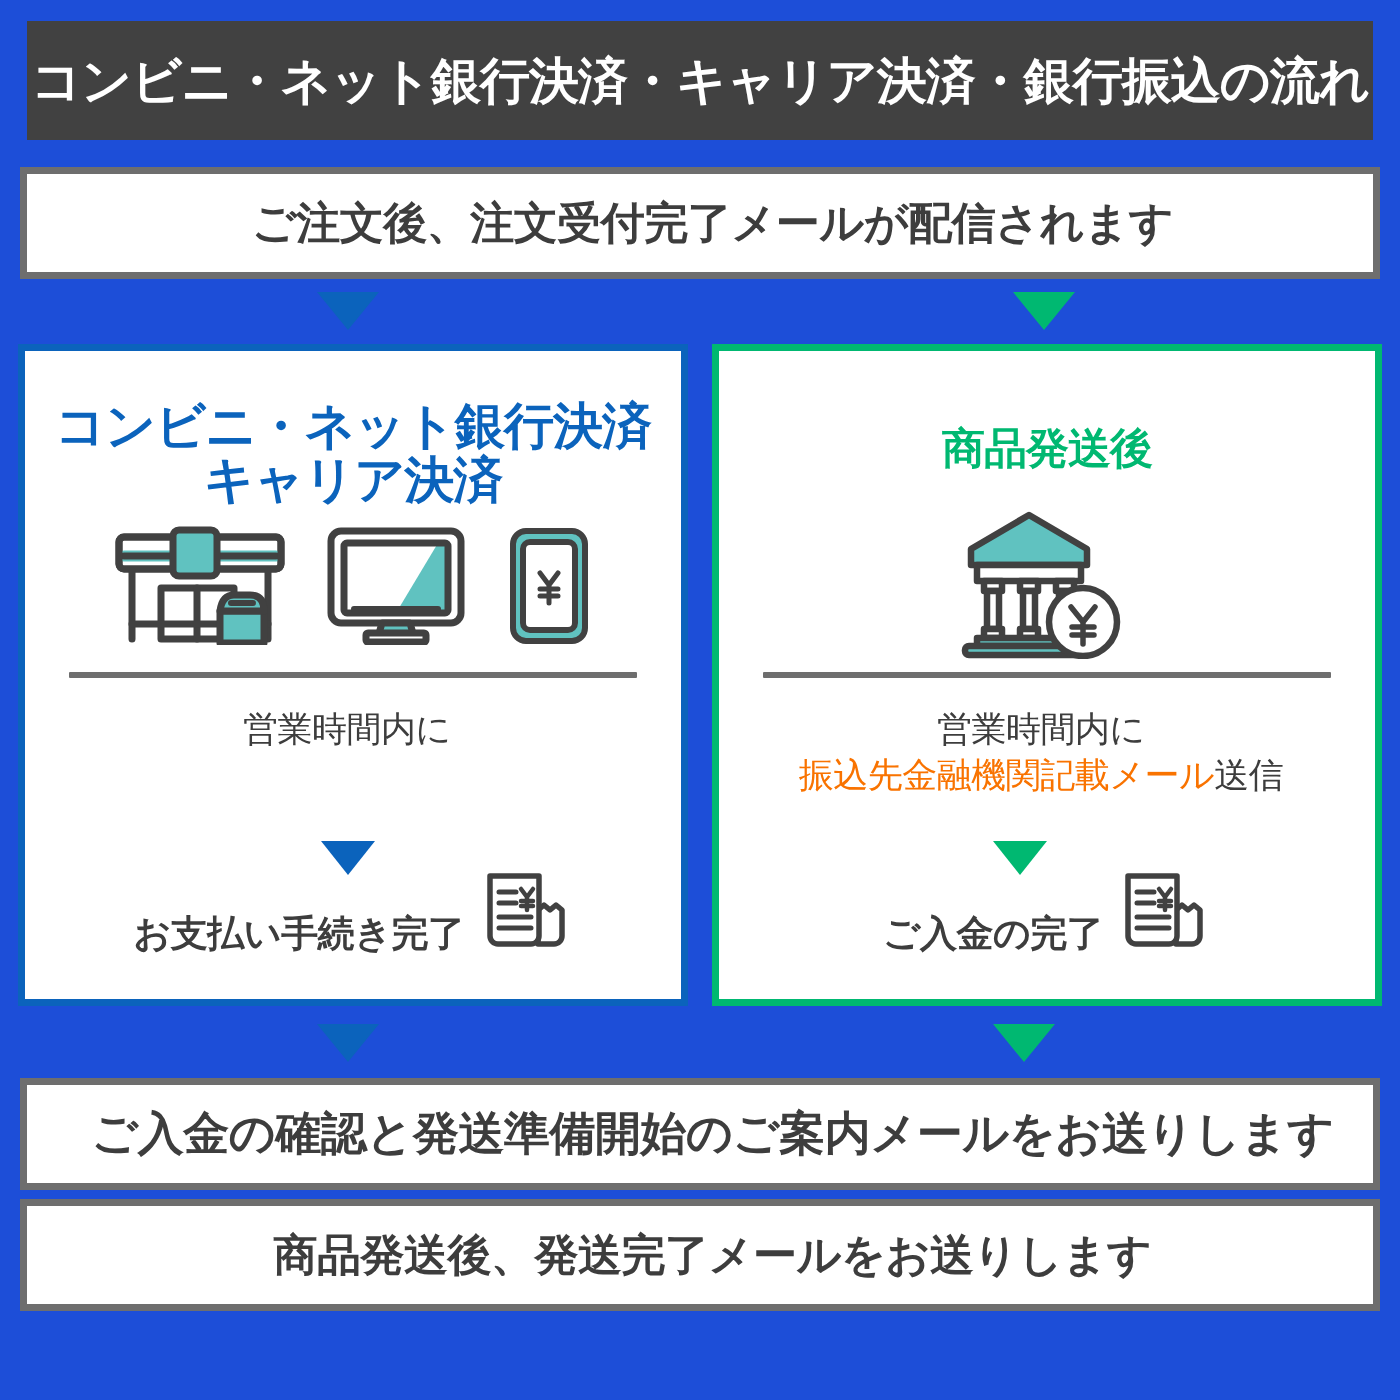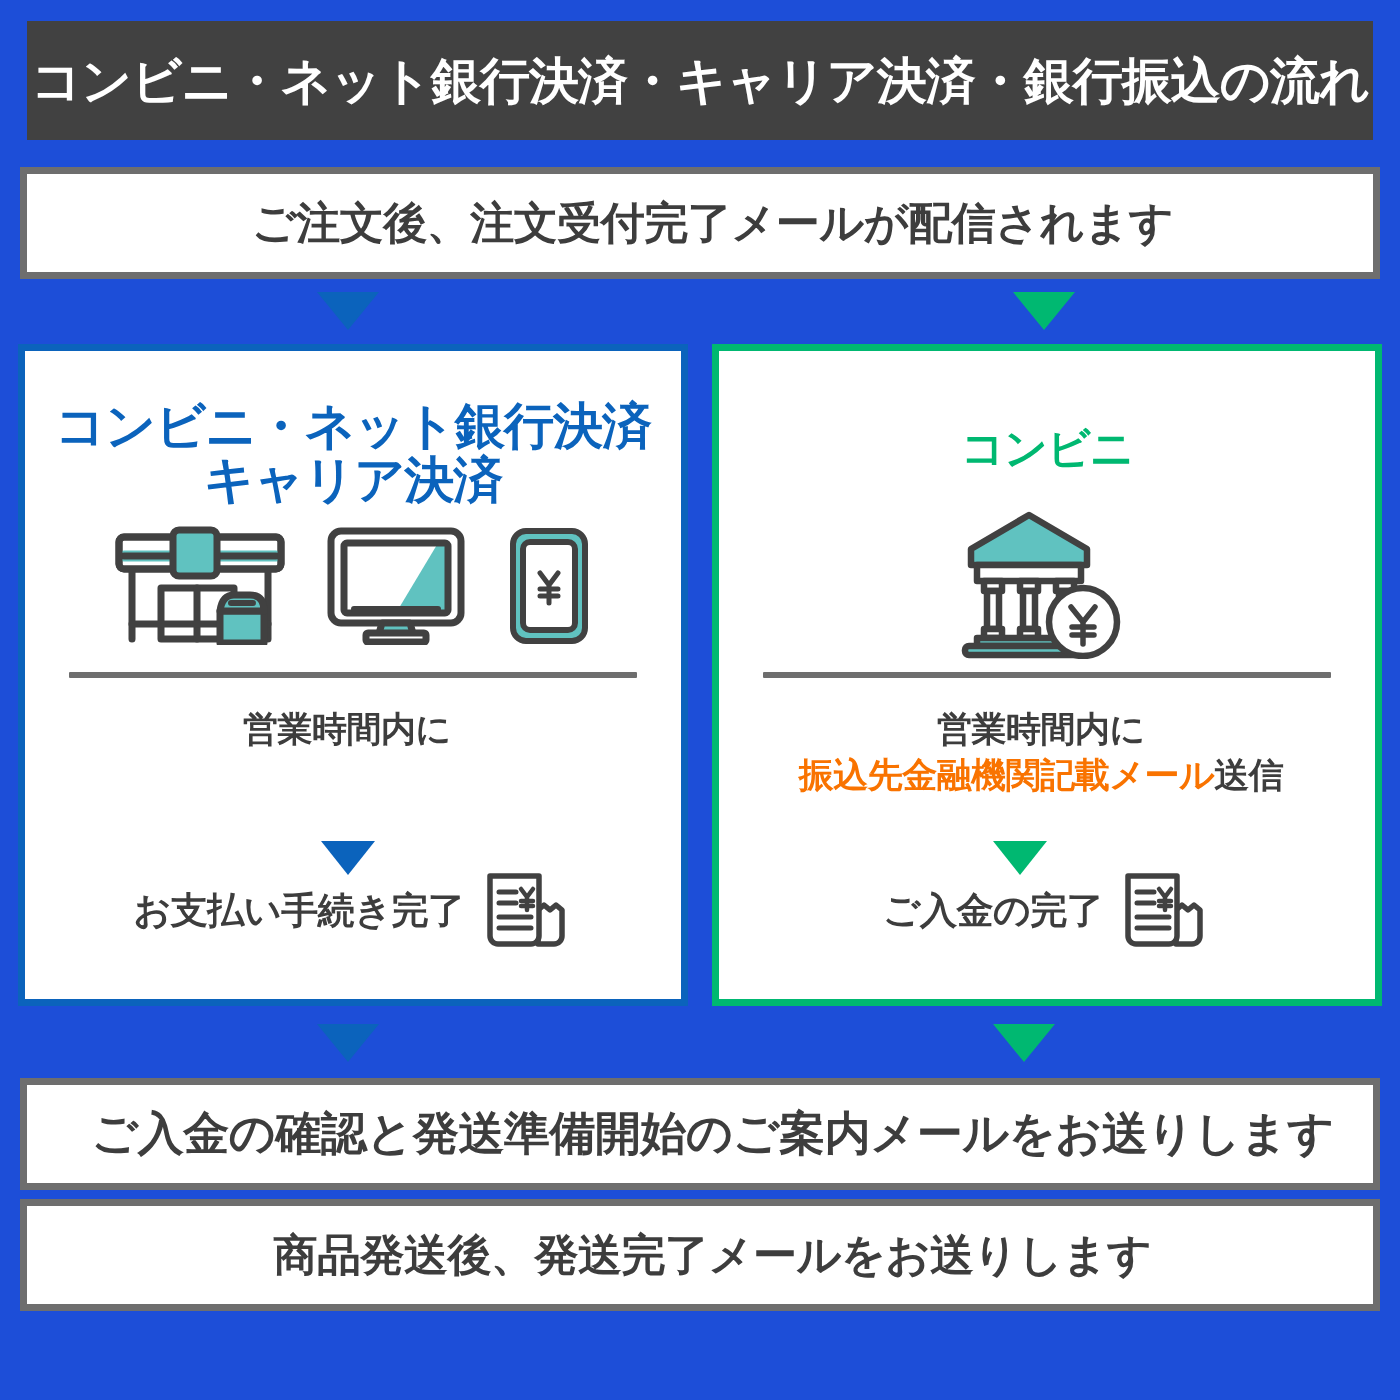--- a/index.html
+++ b/index.html
@@ -133,34 +133,34 @@
   #panel-bank .panel-divider { left: 44px; right: 44px; top: 321px; }
 
   .panel-note {
     position: absolute;
     left: 0;
     right: 12px;
     top: 355px;
     text-align: center;
     color: #3d3d3d;
     font-size: 35px;
-    font-weight: bold;
+    font-weight: normal;
     line-height: 1.32;
     white-space: nowrap;
     letter-spacing: -0.5px;
   }
   .panel-note .hl { color: #f97300; }
 
   .panel-final {
     position: absolute;
     left: 0;
     right: 0;
     top: 517px;
     display: flex;
-    align-items: center;
+    align-items: flex-end;
     justify-content: center;
     gap: 12px;
   }
   .panel-final .final-text {
     color: #3d3d3d;
     font-size: 37px;
     font-weight: bold;
     white-space: nowrap;
     letter-spacing: -0.5px;
     line-height: 1;
@@ -253,21 +253,21 @@
             <path d="M22 49 h32 M22 60 h32" stroke-width="5"></path>
           </g>
         </svg>
       </span>
     </div>
   </div>
 
   <div class="method-panel" id="panel-bank">
 
     <div class="panel-heading">
-      <div>コンビニ</div>
+      <div>商品発送後</div>
     </div>
 
     <div class="icon-row">
       <span>
         <svg width="180" height="150" viewBox="0 0 180 150">
           <g fill="none" stroke="#414141" stroke-width="6.5" stroke-linejoin="round" stroke-linecap="round">
             <path d="M14 40 L72 6 L130 40 v16 H14 z" fill="#60c2c0"></path>
             <rect x="20" y="56" width="104" height="16" fill="#ffffff"></rect>
             <rect x="27" y="72" width="18" height="10" fill="#ffffff"></rect>
             <rect x="63" y="72" width="18" height="10" fill="#ffffff"></rect>

